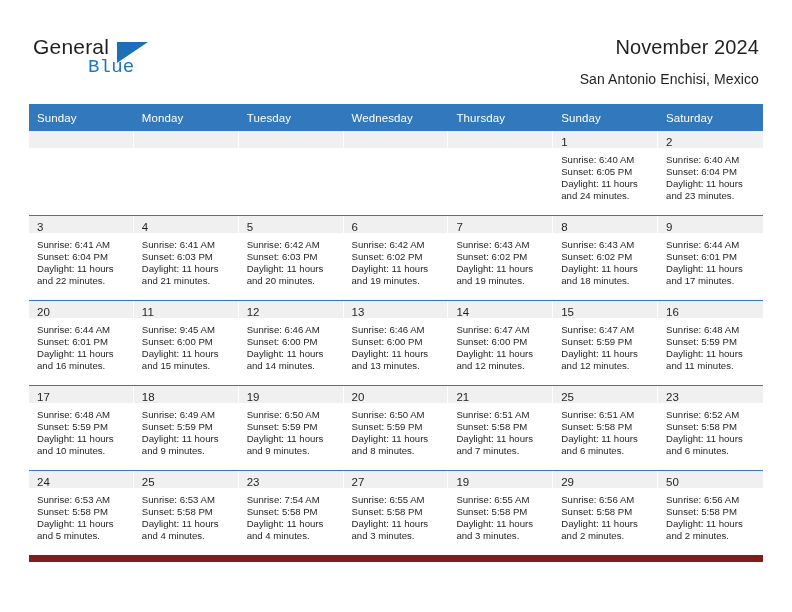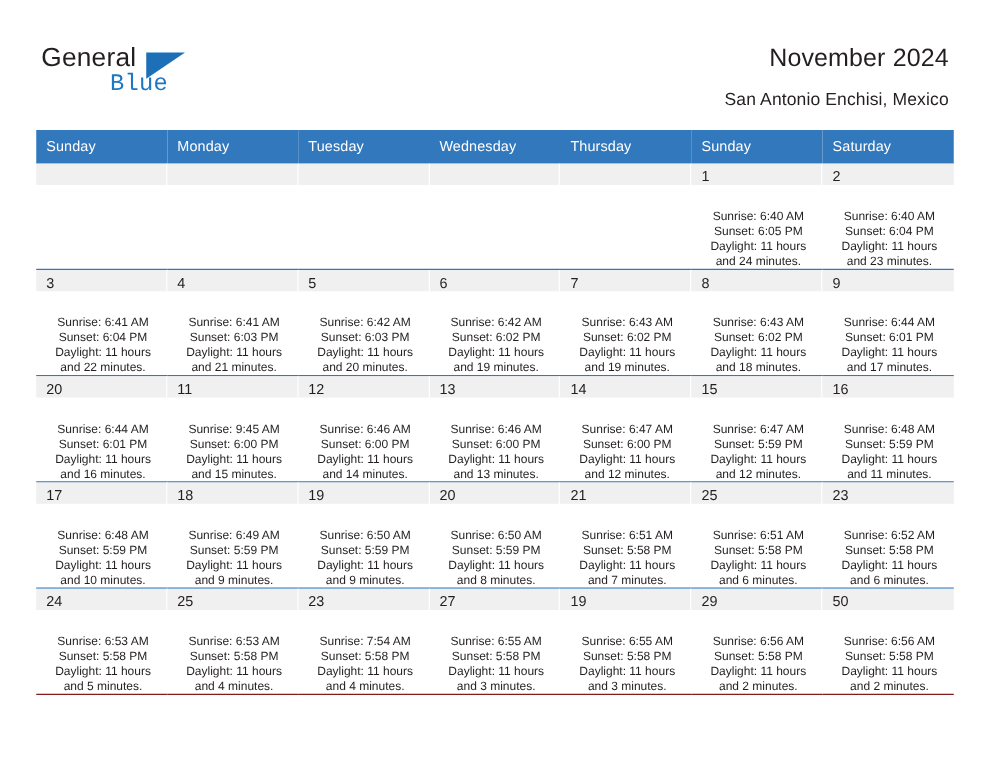--- a/index.html
+++ b/index.html
@@ -108,21 +108,21 @@
     vertical-align: top;
     padding: 0;
     width: 104.85px;
     border-top: 1.6px solid #3278bd;
     background: #ffffff;
   }
   .calendar tr.week:first-child td {
     border-top: none;
   }
   .calendar tr.week:last-child td {
-    border-bottom: 1px solid #7f1d1d;
+    border-bottom: 7px solid #7f1d1d;
   }
   .cell {
     height: 84px;
     box-sizing: border-box;
     position: relative;
   }
   .daynum-band {
     background: #f0f0f0;
     height: 17px;
     padding: 1px 0 1px 8px;
@@ -131,25 +131,24 @@
   }
   td:last-child .daynum-band {
     border-right: none;
   }
   .daynum {
     font-size: 11.5px;
     color: #231f20;
     line-height: 15px;
   }
   .details {
-    padding: 20px 6px 0 8px;
+    padding: 6px 6px 0 8px;
     font-size: 9.6px;
     line-height: 12.1px;
     color: #231f20;
-    text-align: center;
   }
   .details div {
     white-space: nowrap;
   }
   .empty .daynum-band {
     background: #f0f0f0;
   }
 </style>
 </head>
 <body>

